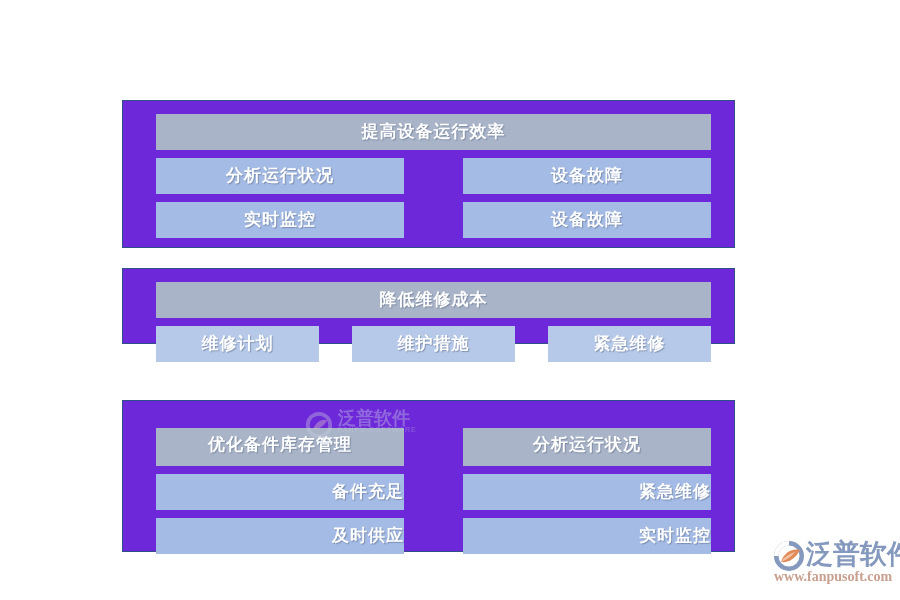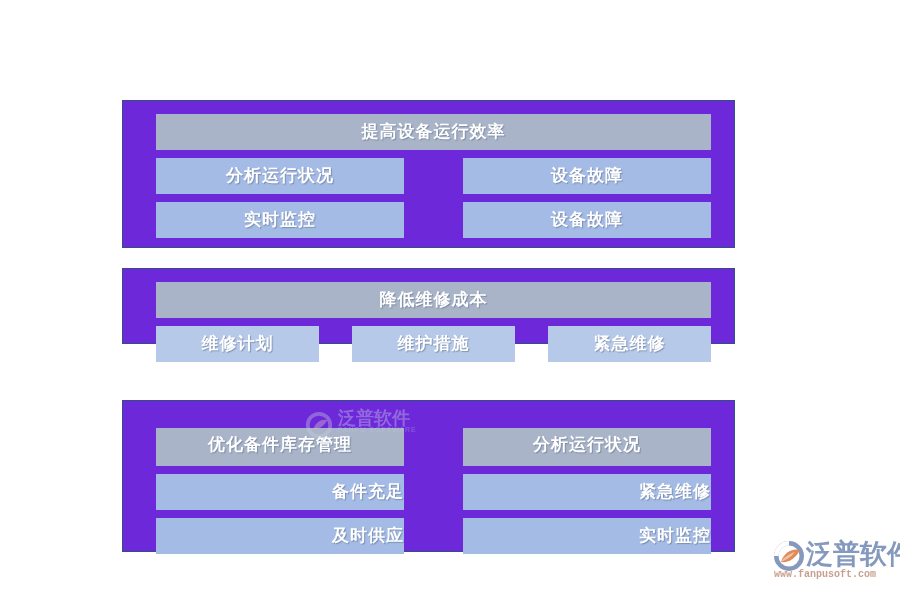--- a/index.html
+++ b/index.html
@@ -198,25 +198,25 @@
     font-size: 27px;
     font-weight: bold;
     color: #8499bd;
     letter-spacing: 0px;
     white-space: nowrap;
   }
   #logo-url {
     position: absolute;
     left: 2px;
     top: 33px;
-    font-size: 10px;
+    font-size: 14px;
     font-weight: bold;
     color: #c8a08f;
     letter-spacing: 0px;
-    font-family: Liberation Mono, monospace;
+    font-family: Liberation Serif, serif;
     white-space: nowrap;
   }
 </style>
 </head>
 <body>
 
 <div id="page">
 
 
   <div class="panel" id="panel-0">

